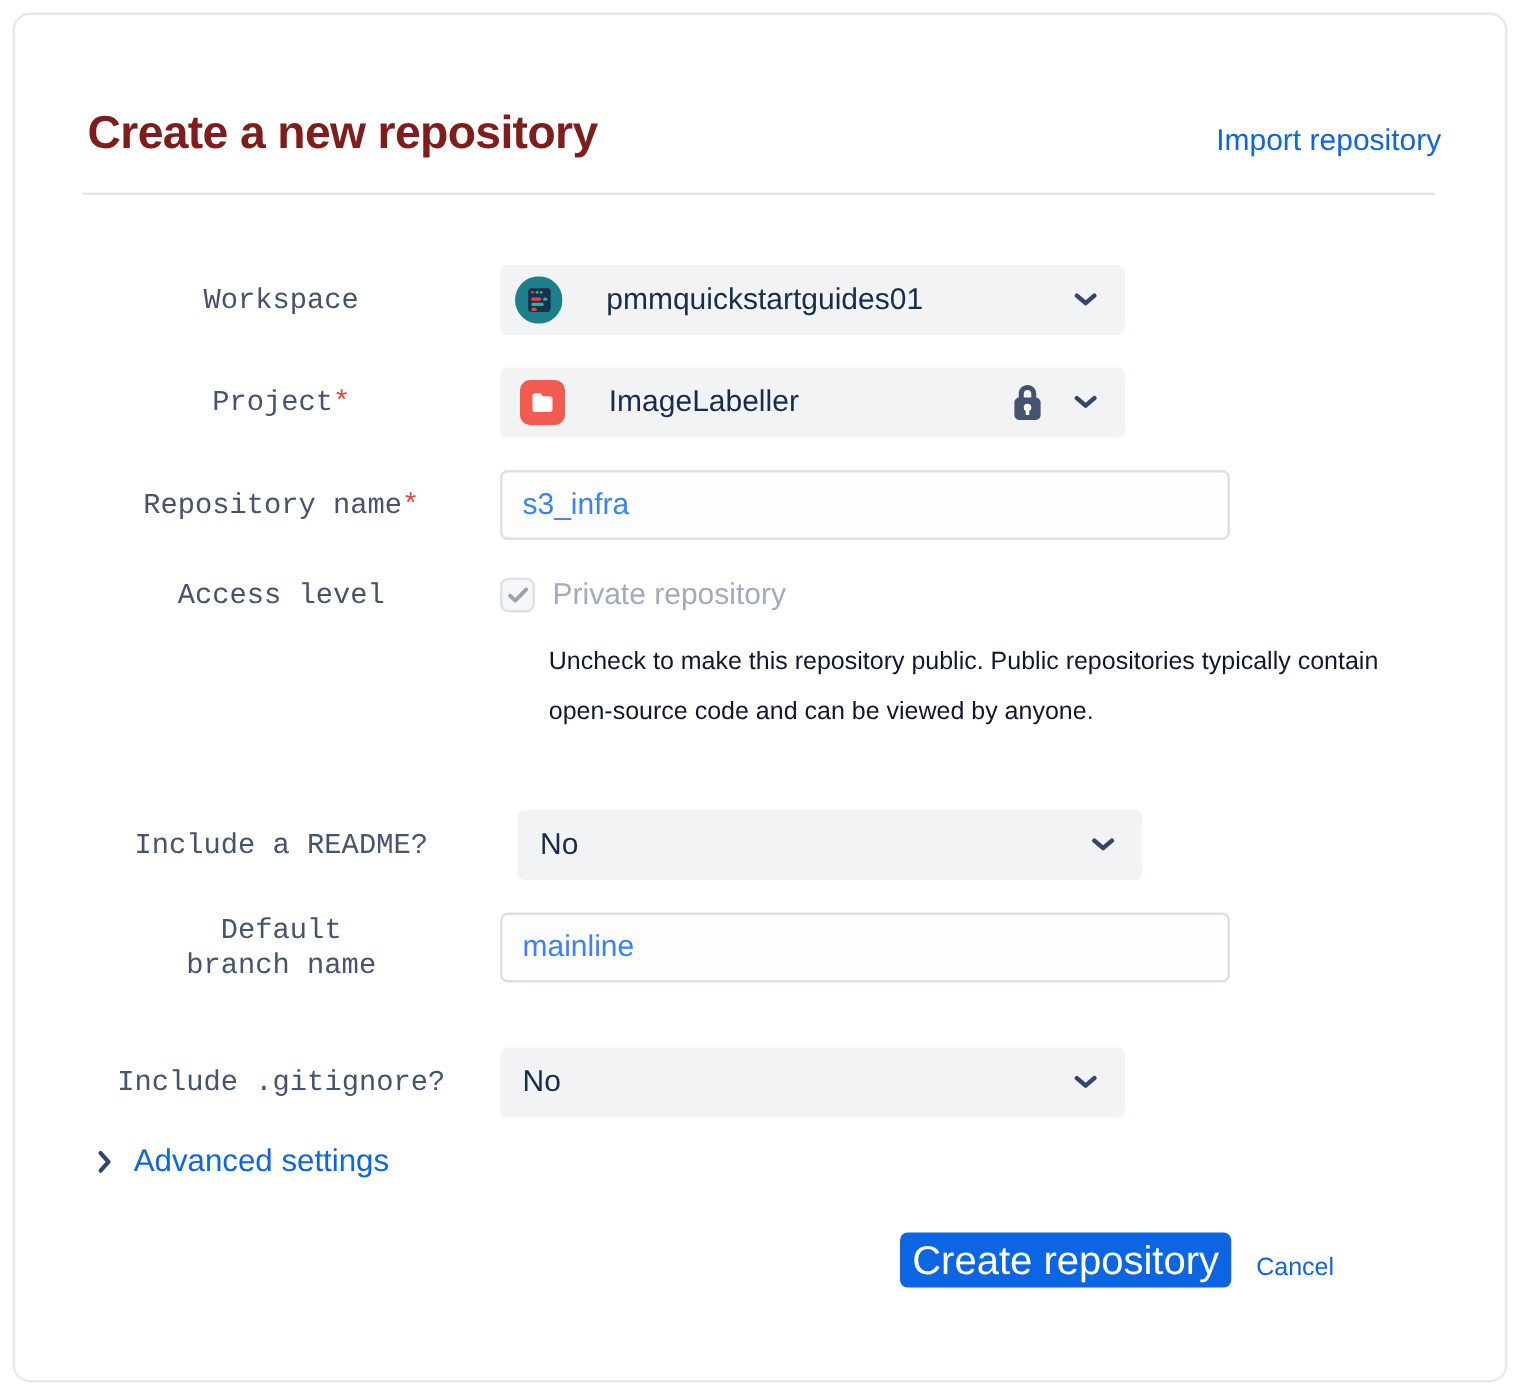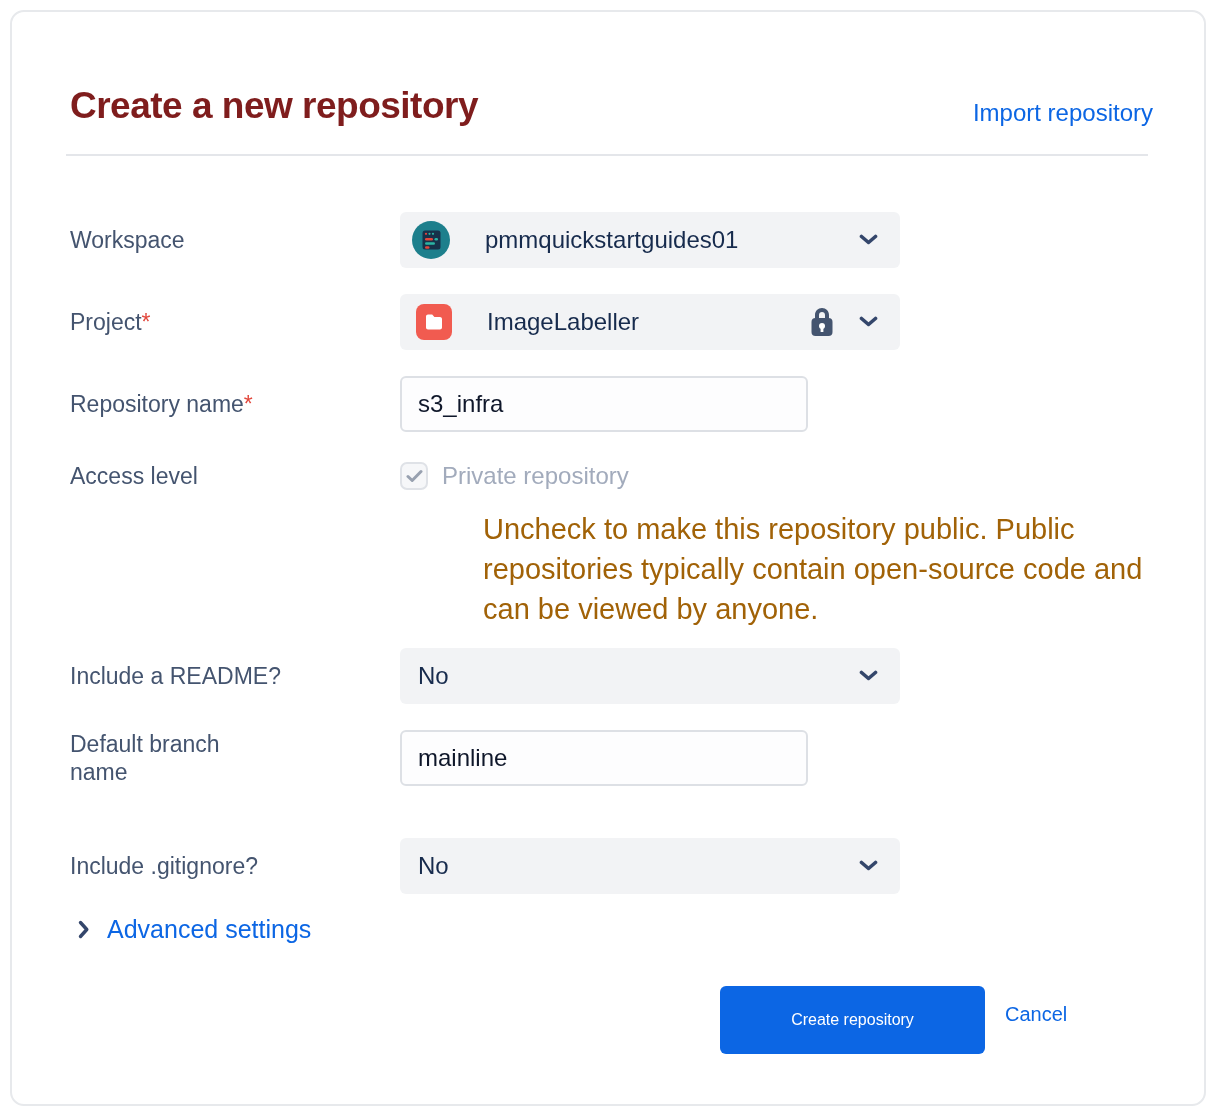--- a/index.html
+++ b/index.html
@@ -30,23 +30,24 @@
   .divider {
     position: absolute; left: 54px; right: 56px; top: 142px;
     height: 2px; background: #E4E6EA;
   }
   .row {
     position: absolute; left: 58px; width: 1080px;
     display: flex; align-items: center;
   }
   .row .label-col {
     width: 310px; min-width: 310px;
-    text-align: left;
+    text-align: center;
     font-size: 23px; color: #44546F; line-height: 28px;
     padding-right: 0;
+    font-family: Liberation Mono, monospace;
   }
   .row .ctrl-col {
     margin-left: 20px;
     width: 500px; min-width: 500px;
   }
   .required {
     color: #E2483D; font-size: 23px; vertical-align: top;
   }
   .narrow-label { display: inline-block; max-width: 170px; }
   
@@ -63,25 +64,25 @@
     font-size: 24px; color: #172B4D;
     margin-left: 35px;
     white-space: nowrap;
   }
   .select-field.text-only .value-text { margin-left: 0; }
   .chev { margin-left: auto; flex: 0 0 auto; display: flex; align-items: center; }
   .lock-wrap { margin-left: auto; margin-right: 24px; display: flex; align-items: center; }
   .lock-wrap + .chev { margin-left: 0; }
   
   .text-input {
-    height: 56px; width: 408px;
+    height: 56px; width: 584px;
     background: #FDFDFE;
     border: 2px solid #DDE0E5;
     border-radius: 6px;
-    font-size: 24px; color: #0f172a;
+    font-size: 24px; color: #3b82f6;
     padding: 0 16px;
     font-family: "Liberation Sans", "DejaVu Sans", sans-serif;
     outline: none;
   }
   
   .ws-avatar { width: 38px; height: 38px; flex: 0 0 auto; }
   .proj-avatar { width: 36px; height: 36px; flex: 0 0 auto; }
   
   .checkbox {
     width: 28px; height: 28px;
@@ -90,37 +91,37 @@
     border-radius: 7px;
     display: inline-flex; align-items: center; justify-content: center;
     flex: 0 0 auto;
   }
   .checkbox-label {
     font-size: 24px; color: #A2ABBC; margin-left: 14px; white-space: nowrap;
   }
   .help-text {
     position: absolute; left: 427px; top: 497px;
     width: 690px;
-    font-size: 29px; line-height: 40px; color: #a16207; margin-left: 44px;
+    font-size: 20px; line-height: 40px; color: #0f172a;
   }
   
   .advanced {
     position: absolute; left: 66px; top: 900px;
     display: flex; align-items: center; cursor: pointer;
   }
   .advanced .adv-label {
     margin-left: 17px;
     font-size: 25px; color: #0C66E4; line-height: 34px;
   }
   
   .btn-primary {
     position: absolute; left: 708px; top: 974px;
-    width: 265px; height: 68px;
+    width: 265px; height: 44px;
     background: #0C66E4; border: none; border-radius: 6px;
-    color: #ffffff; font-size: 16px;
+    color: #ffffff; font-size: 32px;
     font-family: "Liberation Sans", "DejaVu Sans", sans-serif;
     cursor: pointer;
   }
   .btn-cancel {
     position: absolute; left: 993px; top: 974px;
     height: 56px; line-height: 56px;
     font-size: 20px; color: #0C66E4; cursor: pointer;
   }
 </style>
 </head>
@@ -200,21 +201,21 @@
       <span class="checkbox">
         <svg width="17" height="14" viewBox="0 0 17 14" fill="none">
           <path d="M2 7.5 L6.2 11.5 L15 2.5" stroke="#98A1B0" stroke-width="3" stroke-linecap="round" stroke-linejoin="round"></path>
         </svg>
       </span>
       <span class="checkbox-label">Private repository</span>
     </div>
   </div>
   <div class="help-text">Uncheck to make this repository public. Public repositories typically contain open-source code and can be viewed by anyone.</div>
 
-  <div class="row" style="top: 636px; height: 56px;">
+  <div class="row" style="top: 636px; height: 56px; gap: 14px;">
     <div class="label-col">Include a README?</div>
     <div class="ctrl-col">
       <div class="select-field text-only">
         <span class="value-text">No</span>
         <span class="chev">
           <svg width="19" height="12" viewBox="0 0 19 12" fill="none">
             <path d="M2.5 2.5 L9.5 8.5 L16.5 2.5" stroke="#34466B" stroke-width="3.6" stroke-linecap="round" stroke-linejoin="round"></path>
           </svg>
         </span>
       </div>

